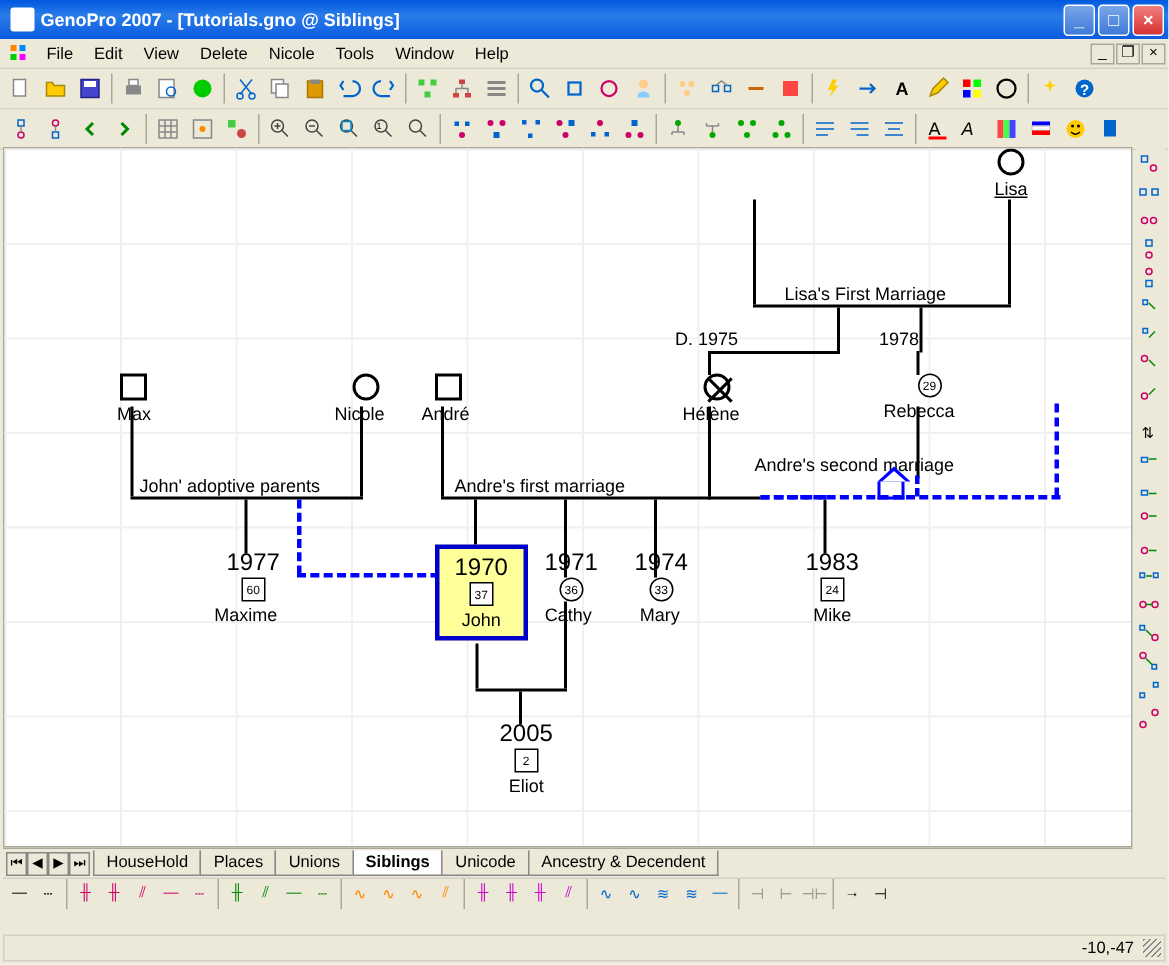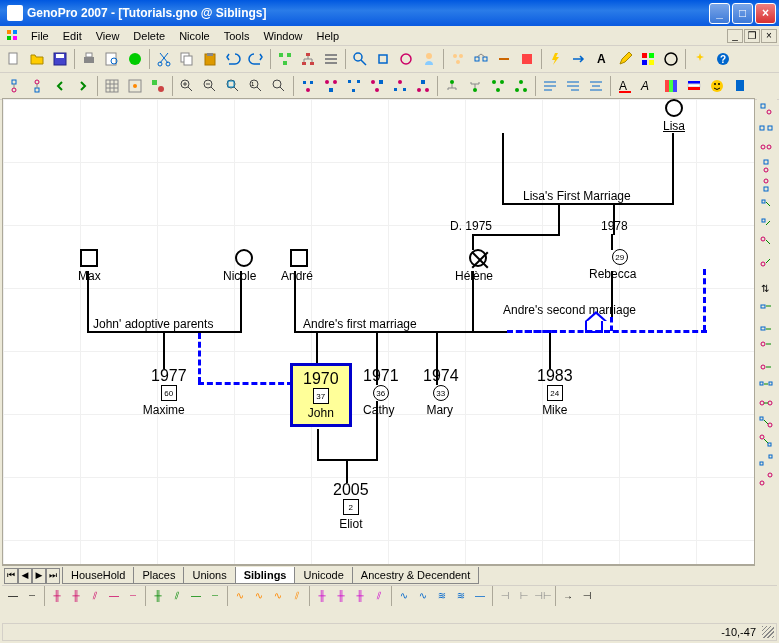--- a/index.html
+++ b/index.html
@@ -631,21 +631,21 @@
       <div class="shape female"></div>
       <div class="label">Lisa</div>
     </div>
 
     <div class="line v" style="left:499px; top:34px; height:70px;"></div>
     <div class="line v" style="left:669px; top:34px; height:70px;"></div>
     <div class="line h" style="left:499px; top:104px; width:172px;"></div>
     <div class="mlabel" style="left:520px; top:90px;">Lisa's First Marriage</div>
     <div class="line v" style="left:555px; top:106px; height:30px;"></div>
     <div class="line v" style="left:610px; top:106px; height:30px;"></div>
-    <div class="mlabel" style="left:598px; top:120px;">1978</div>
+    <div class="mlabel" style="left:583px; top:120px;">1978</div>
 
     <div class="mlabel" style="left:447px; top:120px;">D. 1975</div>
     <div class="node" style="left:460px; top:150px;">
       <div class="shape female deceased-female"></div>
       <div class="label" style="margin-left:-8px">Hélène</div>
     </div>
     <div class="line v" style="left:469px; top:137px; height:14px;"></div>
     <div class="line h" style="left:469px; top:135px; width:88px;"></div>
 
     <div class="node" style="left:600px; top:150px;">

